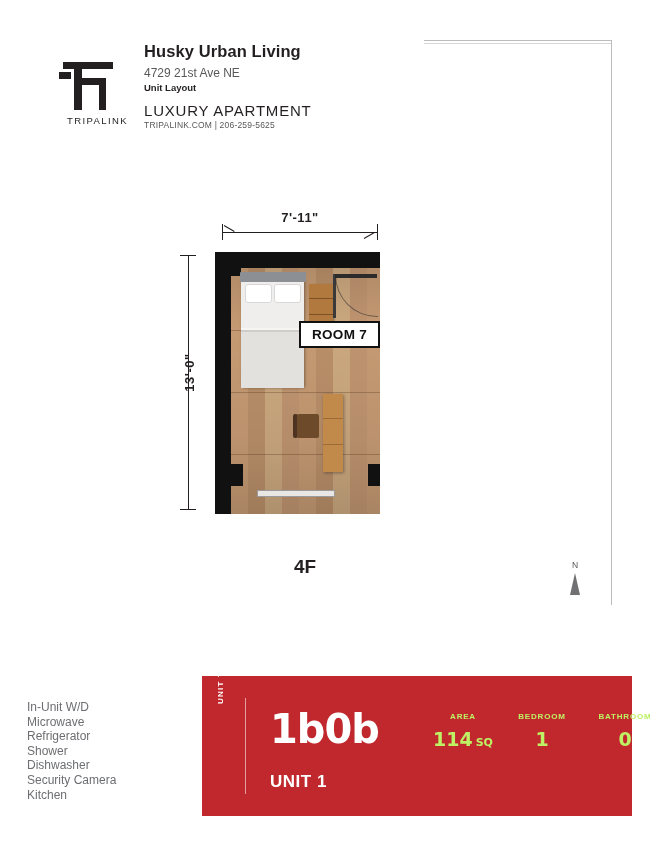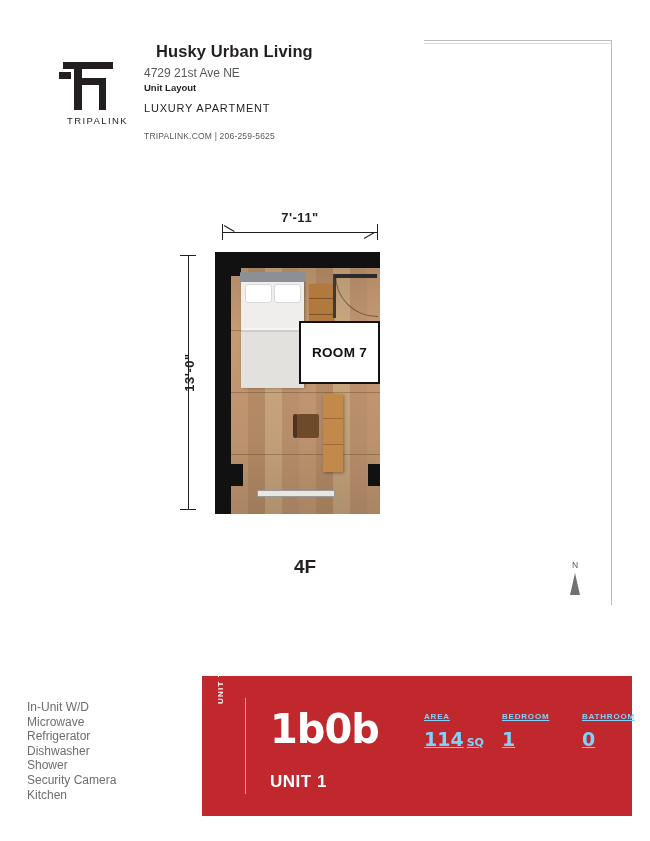--- a/index.html
+++ b/index.html
@@ -88,38 +88,38 @@
   .header-info {
     position: absolute;
     left: 144px;
     top: 12px;
   }
   .building-name {
     font-size: 16.5px;
     font-weight: bold;
     color: #231f20;
     letter-spacing: 0.1px;
-    margin: 0 0 5px 12px;
+    margin: 0 0 5px 0;
   }
   .address {
     font-size: 12px;
     color: #58585b;
     margin: 0 0 2px 0;
   }
   .unit-layout {
     font-size: 9.5px;
     font-weight: bold;
     color: #231f20;
     margin: 0 0 9px 0;
   }
   .luxury {
-    font-size: 11px;
+    font-size: 15px;
     color: #231f20;
     letter-spacing: 0.8px;
-    margin: 0 0 17px 0;
+    margin: 0 0 1px 0;
   }
   .contact {
     font-size: 8.5px;
     color: #58585b;
     letter-spacing: 0.2px;
   }
 
   
   .frame-line-v {
     position: absolute;
@@ -462,21 +462,21 @@
     width: 10px;
     height: 8px;
     background: #111111;
   }
 
   
   .room-label {
     position: absolute;
     left: 299px;
     top: 321px;
-    padding: 22px 11px;
+    padding: 4px 11px;
     background: #ffffff;
     border: 2px solid #111111;
     font-size: 13.5px;
     font-weight: bold;
     color: #111111;
     letter-spacing: 0.3px;
     z-index: 5;
   }
 
   
@@ -571,23 +571,22 @@
     left: 68px;
     top: 96px;
     font-size: 17px;
     font-weight: bold;
     color: #ffffff;
     letter-spacing: 0.5px;
   }
   .stat {
     position: absolute;
     top: 36px;
-    text-align: left;
-    color: #7dd3fc;
-    text-decoration: underline;
+    text-align: center;
+    color: #bef264;
   }
   .stat-label {
     font-size: 8px;
     font-weight: bold;
     letter-spacing: 0.8px;
     margin-bottom: 7px;
   }
   .stat-value {
     font-size: 19px;
     font-weight: bold;
@@ -687,22 +686,22 @@
 
 <div class="north">
   <div class="north-n">N</div>
   <div class="north-arrow"></div>
 </div>
 
 <div class="amenities">
   <div class="amenity">In-Unit W/D</div>
   <div class="amenity">Microwave</div>
   <div class="amenity">Refrigerator</div>
+  <div class="amenity">Shower</div>
   <div class="amenity">Dishwasher</div>
-  <div class="amenity">Shower</div>
   <div class="amenity">Security Camera</div>
   <div class="amenity">Kitchen</div>
 </div>
 
 <div class="footer-bar">
   <div class="unit-type-vert">UNIT TYPE</div>
   <div class="footer-divider"></div>
   <div class="unit-code">1b0b</div>
   <div class="unit-number">UNIT 1</div>
 

